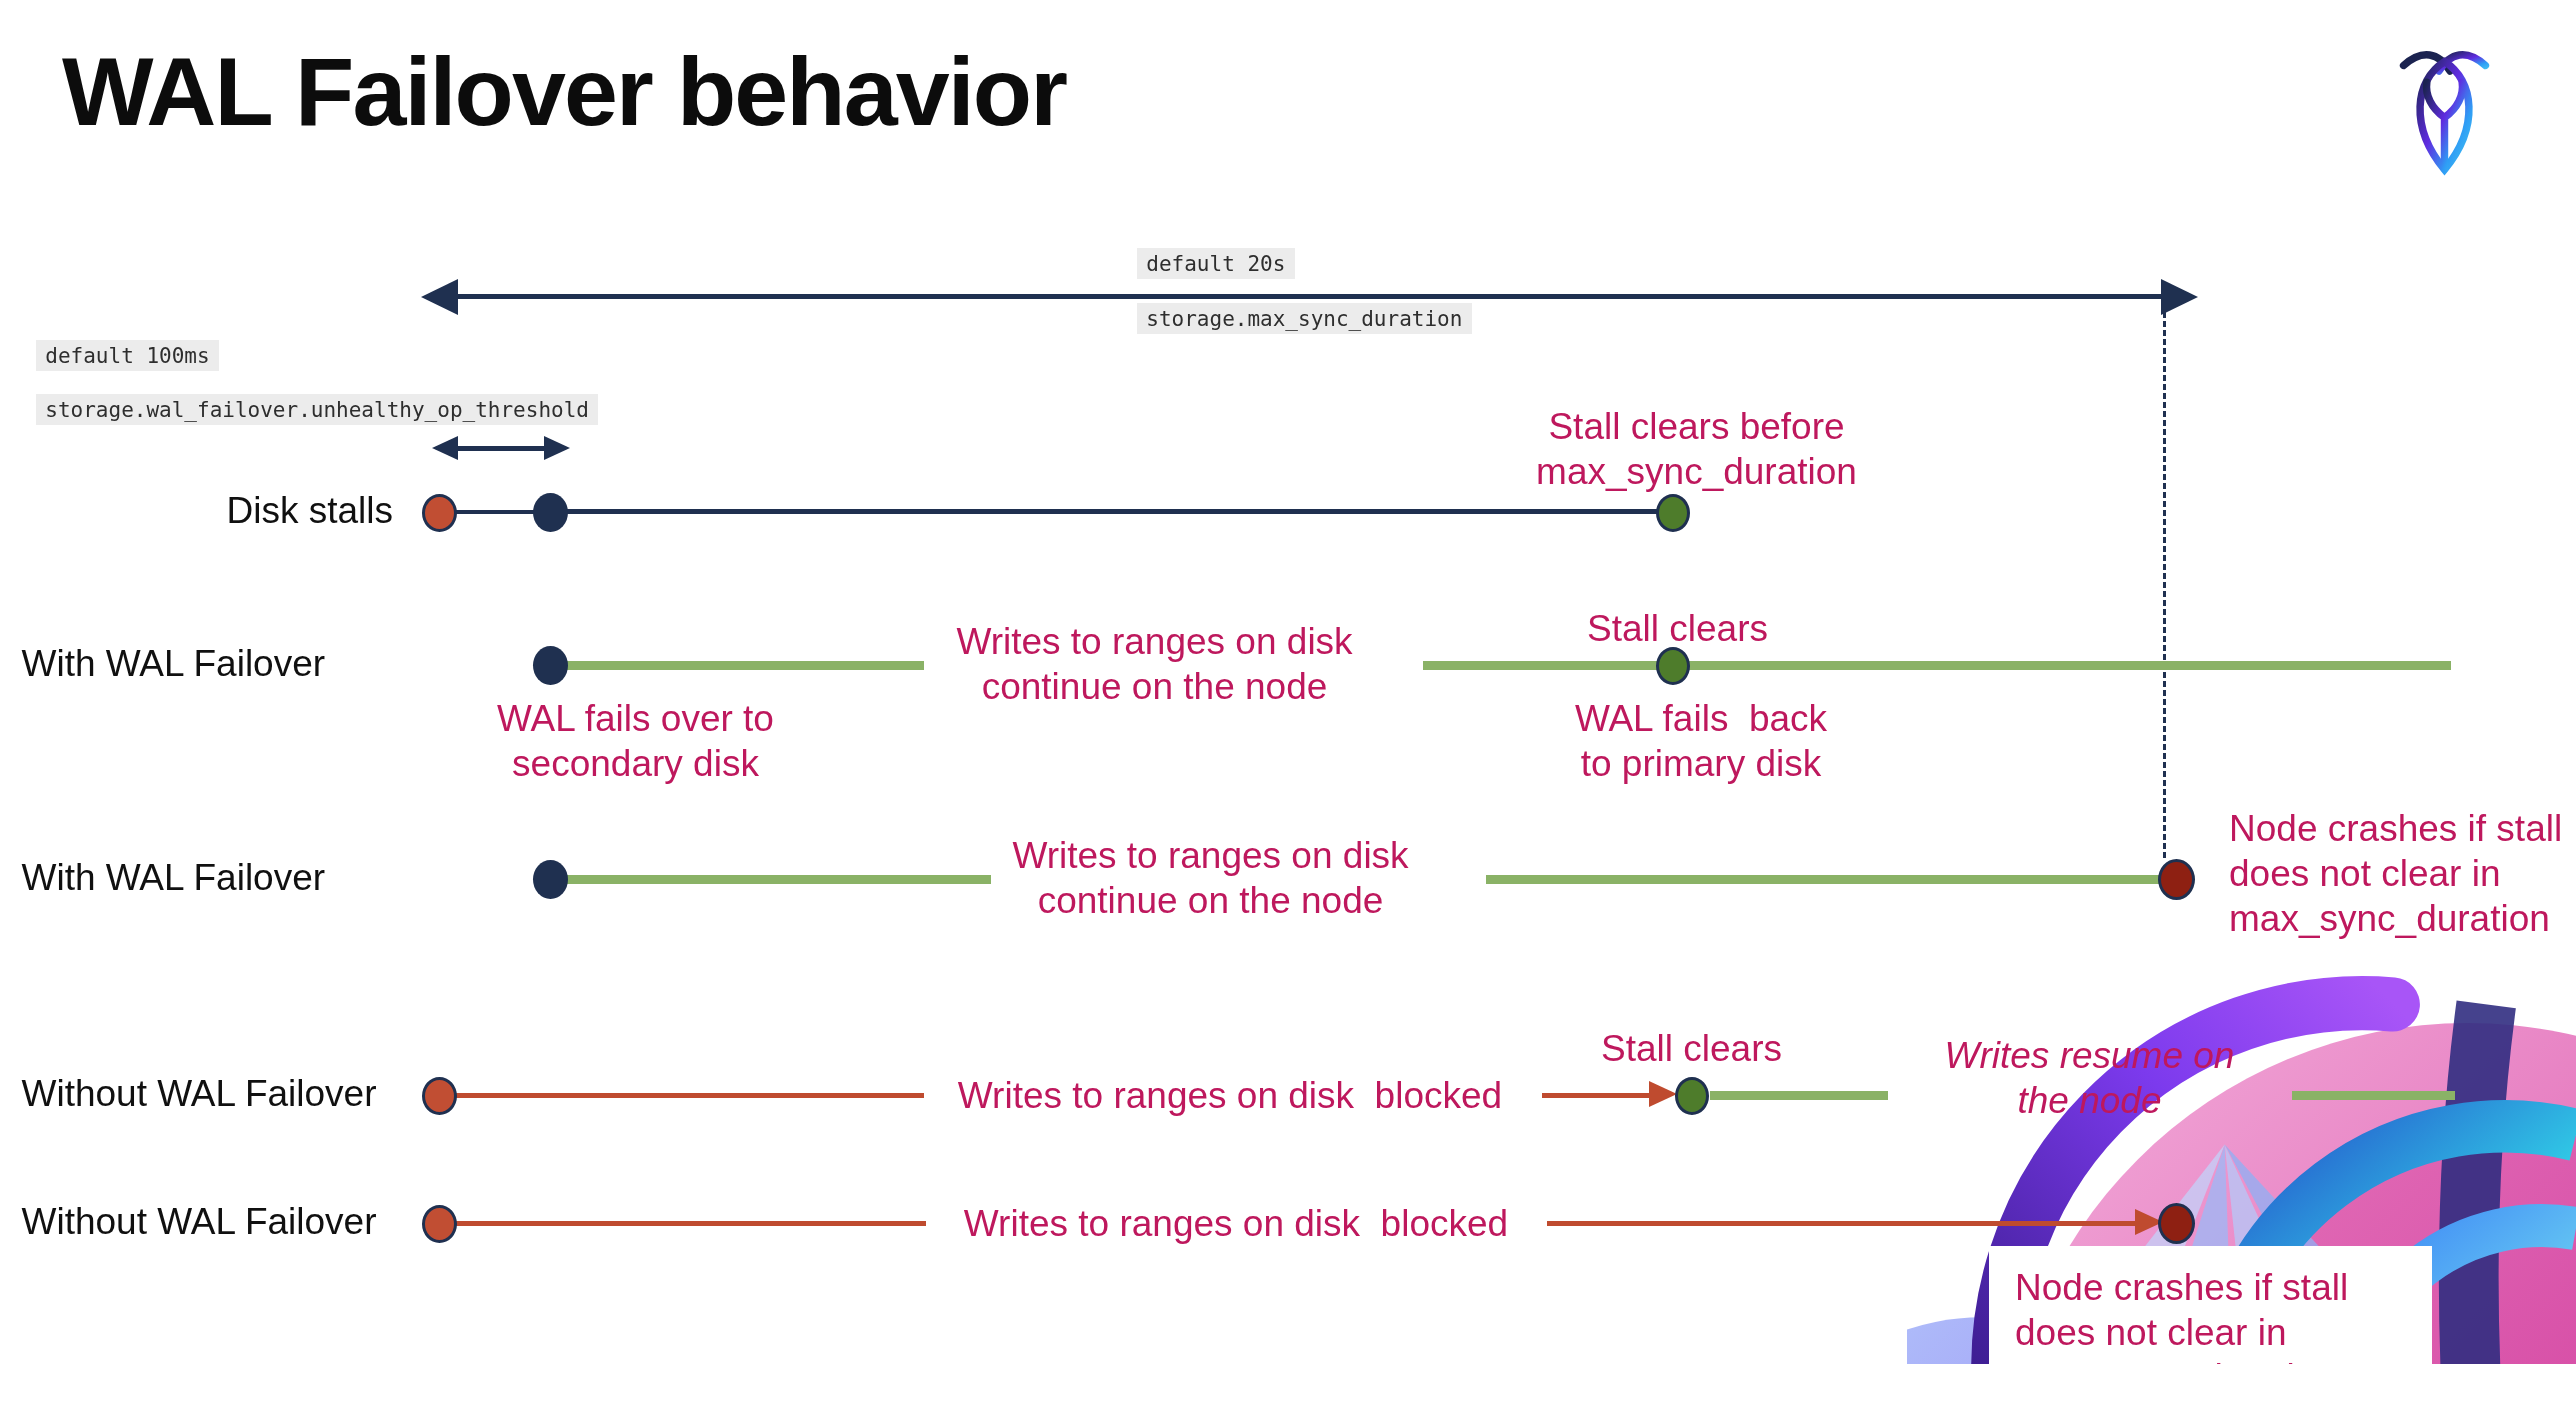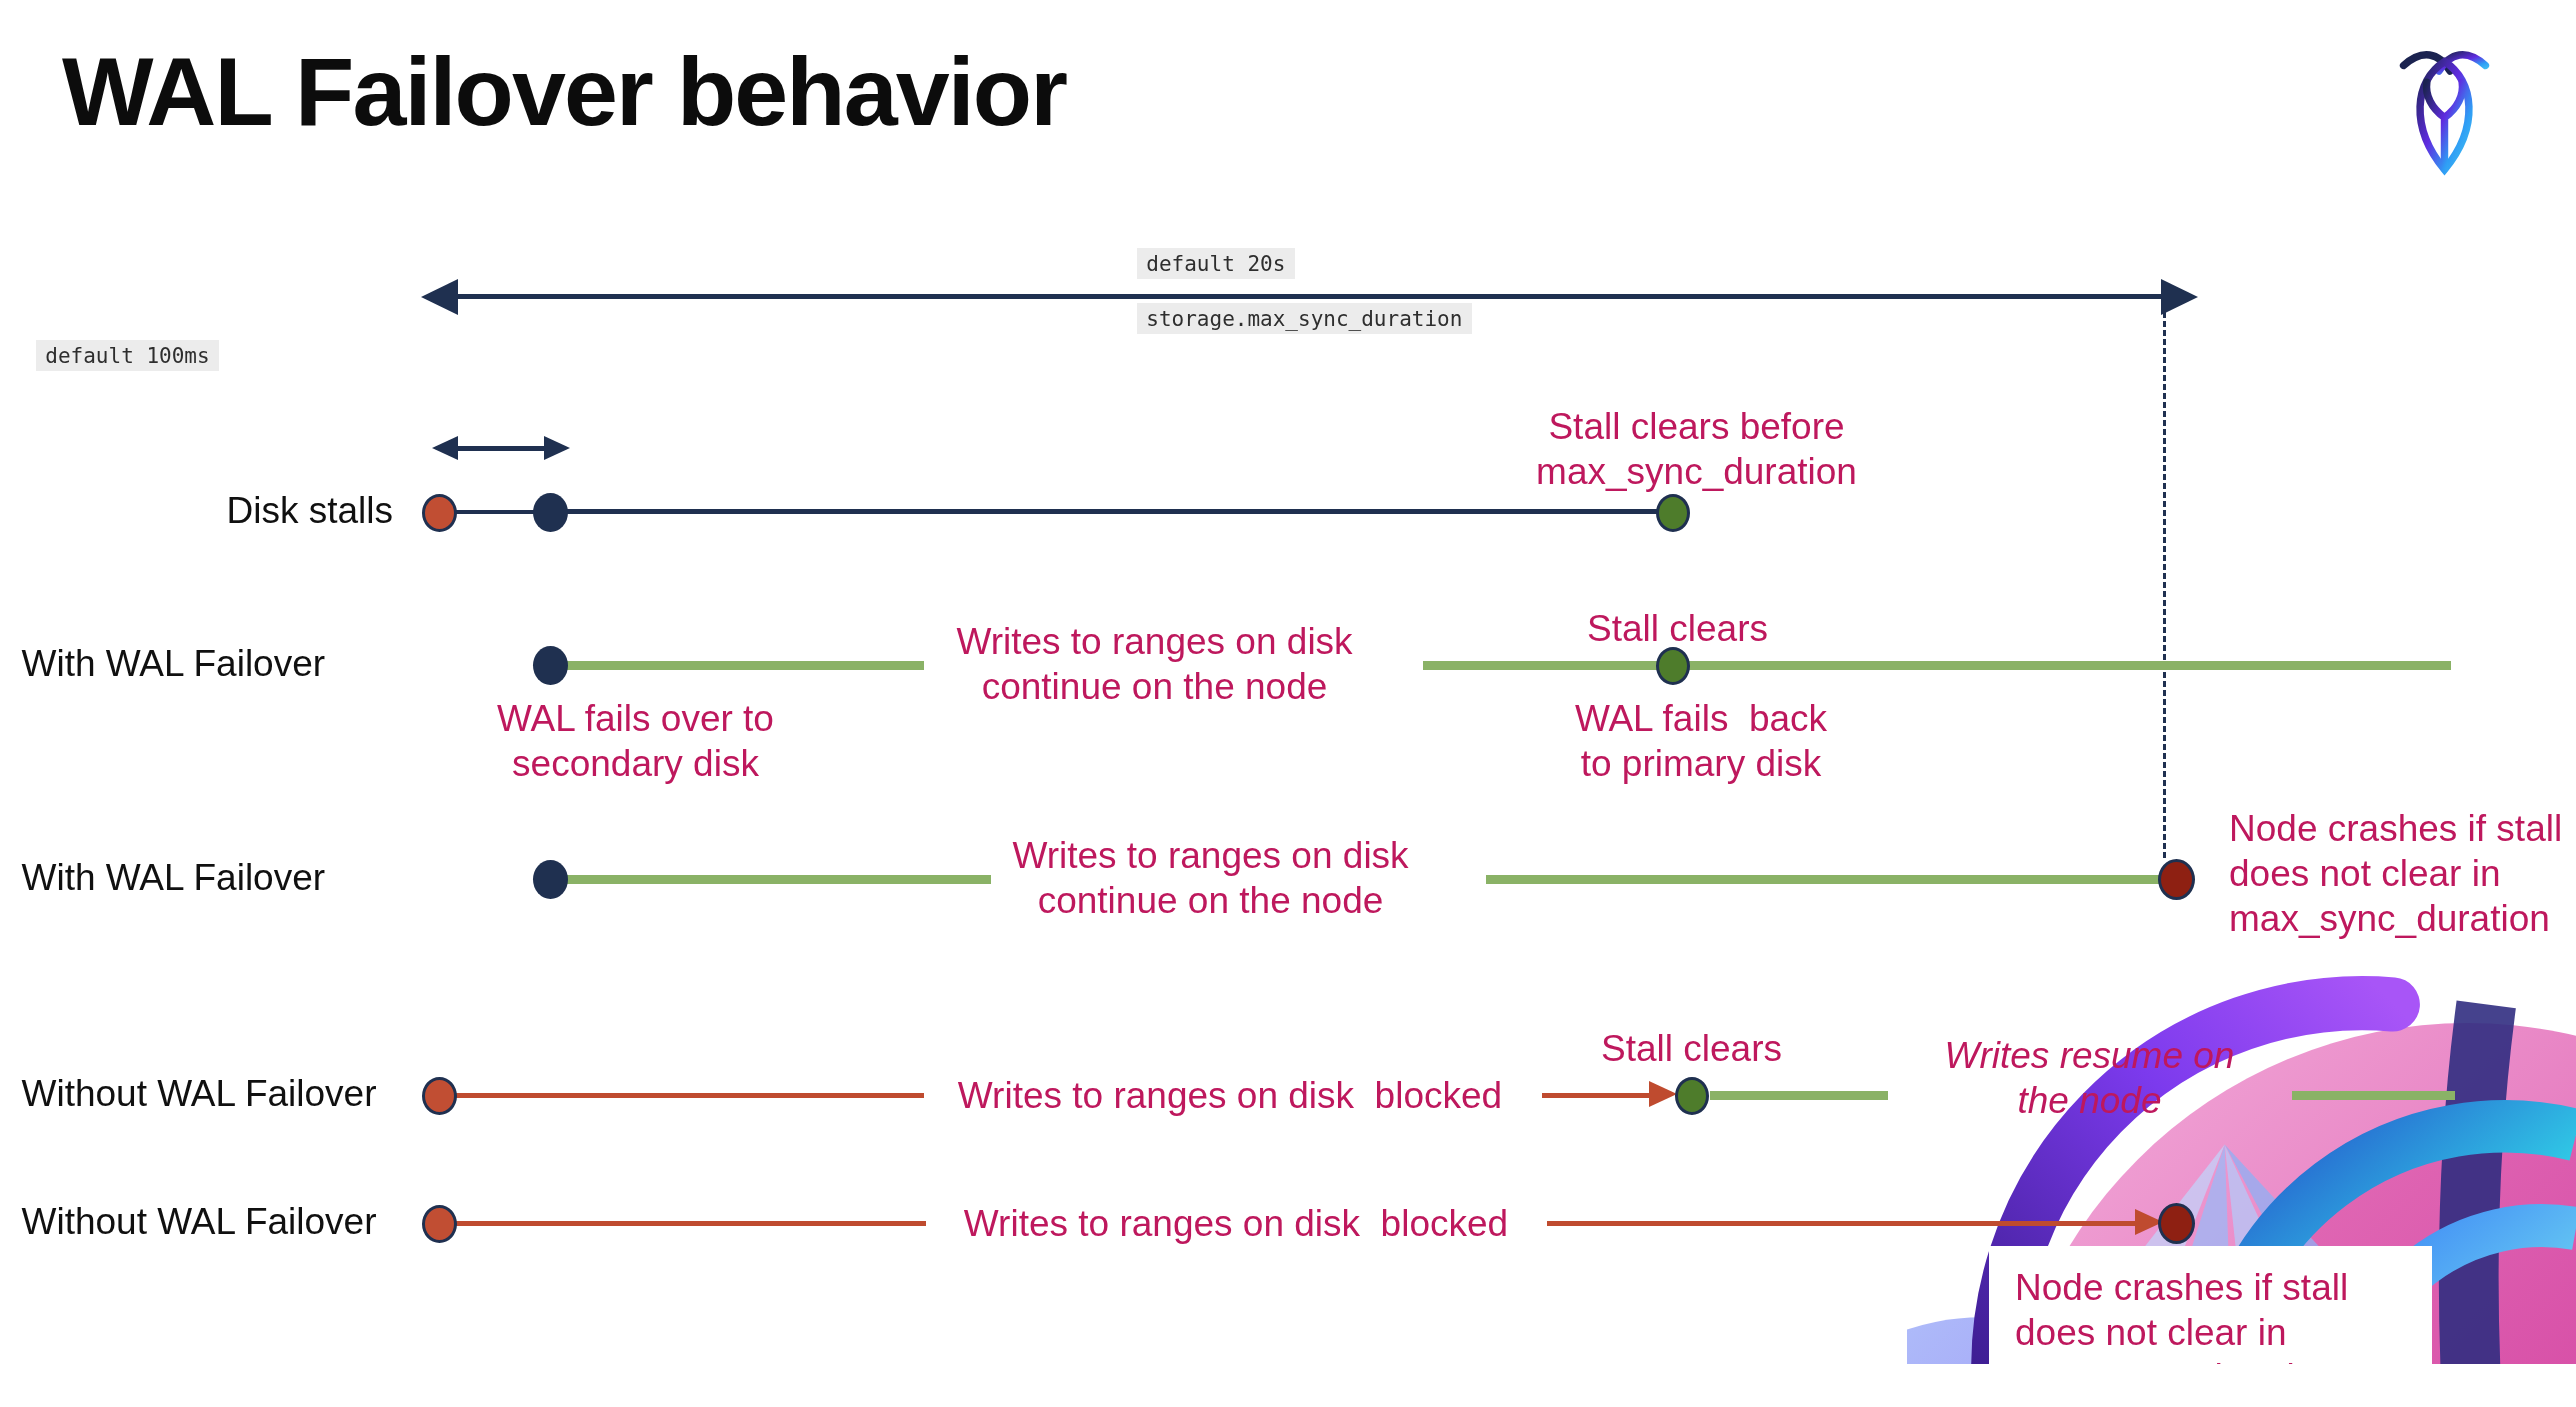--- a/index.html
+++ b/index.html
@@ -116,20 +116,21 @@
     <path d="M470,531 A210,210 0 0 1 716,340" stroke="url(#gBlue2)" stroke-width="46" fill="none"></path>
   </svg>
 
   <div class="hline navy" style="left:439px;top:294px;width:1729px;height:4.7px;"></div>
   <div class="arrowhead ah-left" style="left:421px;top:279px;"></div>
   <div class="arrowhead ah-right" style="left:2161px;top:279px;"></div>
   <div class="code-label" style="left:1137px;top:248px;">default 20s</div>
   <div class="code-label" style="left:1137px;top:303px;">storage.max_sync_duration</div>
 
   <div class="code-label" style="left:36px;top:340px;">default 100ms</div>
+  <div class="code-label" style="left:36px;top:394px;">storage.wal_failover.unhealthy_op_threshold</div>
   <div class="hline navy" style="left:447px;top:446px;width:105px;height:4.7px;"></div>
   <div class="arrowhead ah-left-sm" style="left:432px;top:436px;"></div>
   <div class="arrowhead ah-right-sm" style="left:544px;top:436px;"></div>
 
   <div class="dashed-v" style="left:2163px;top:312px;height:546px;"></div>
 
   <div class="row-label" style="left:131px;top:490px;width:262px;text-align:right;">Disk stalls</div>
   <div class="hline navy" style="left:439px;top:510px;width:112px;height:3.7px;"></div>
   <div class="hline navy" style="left:550px;top:509px;width:1123px;height:4.7px;"></div>
   <div class="dot dot-red" style="left:422px;top:494px;"></div>

